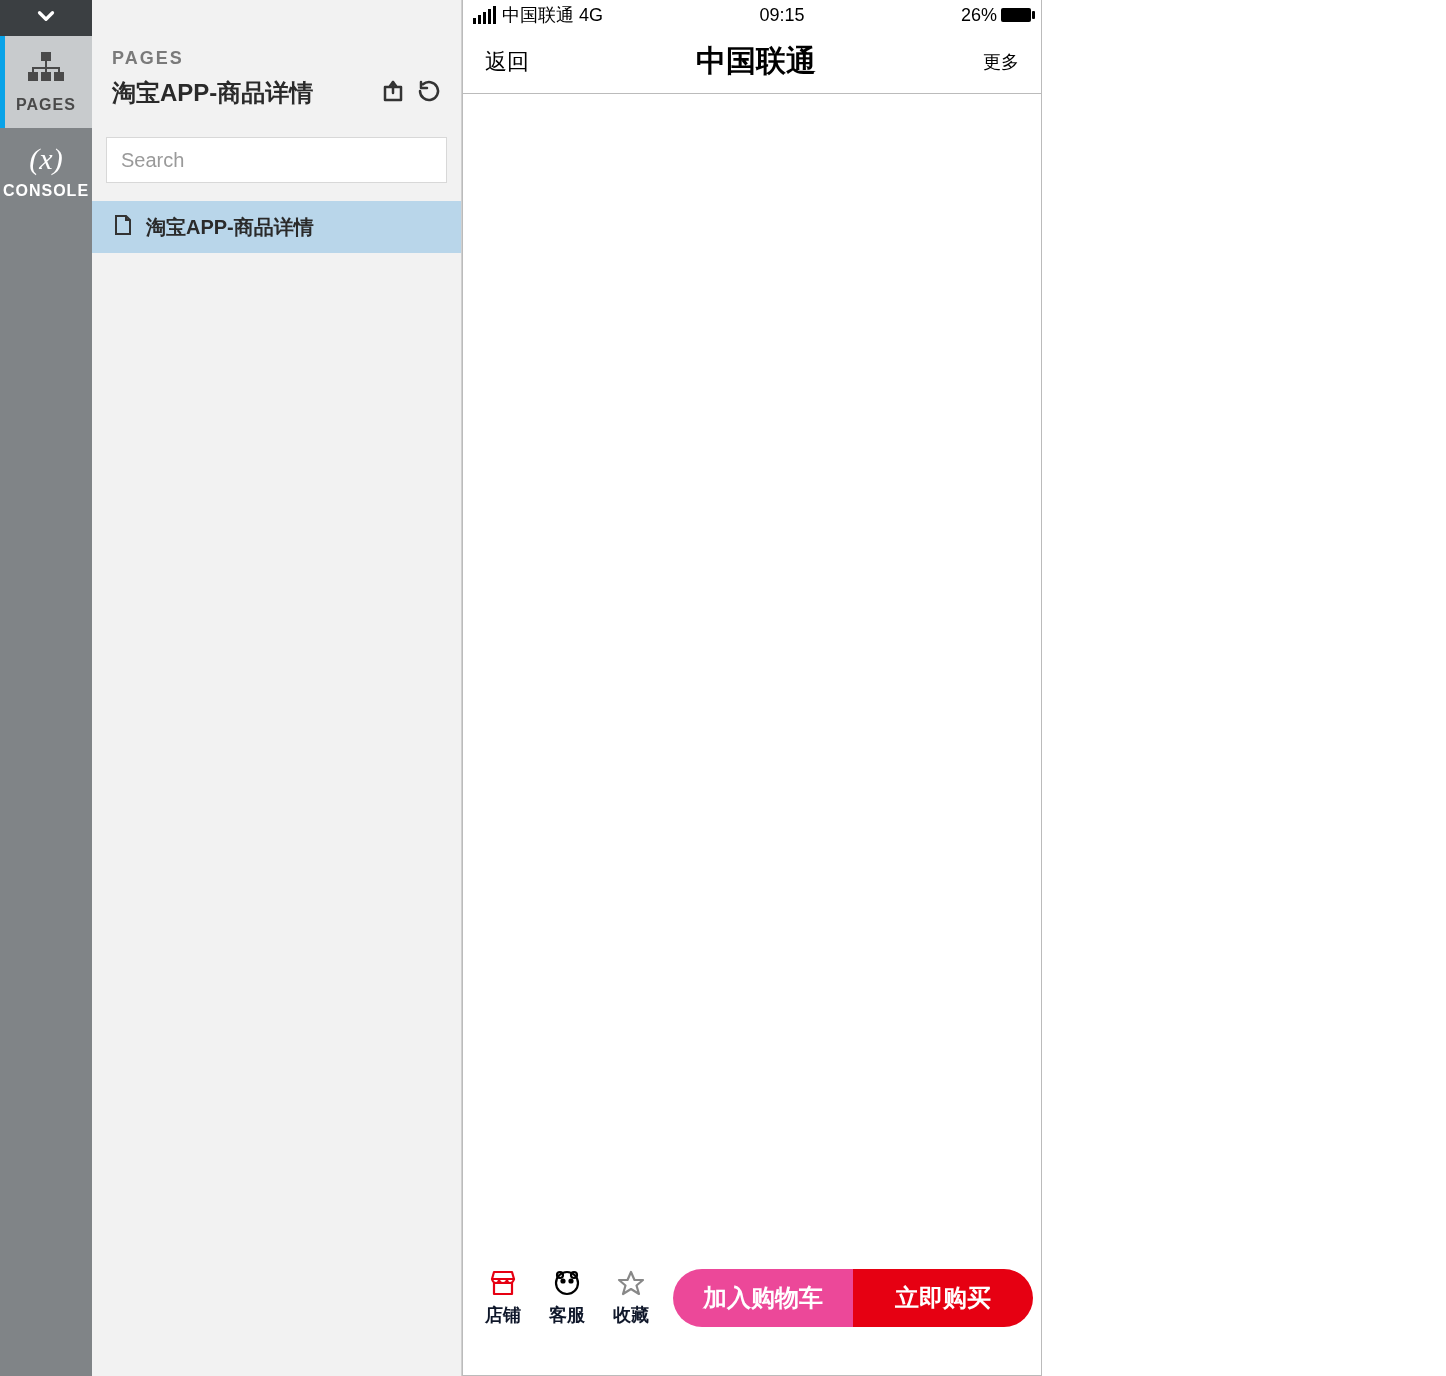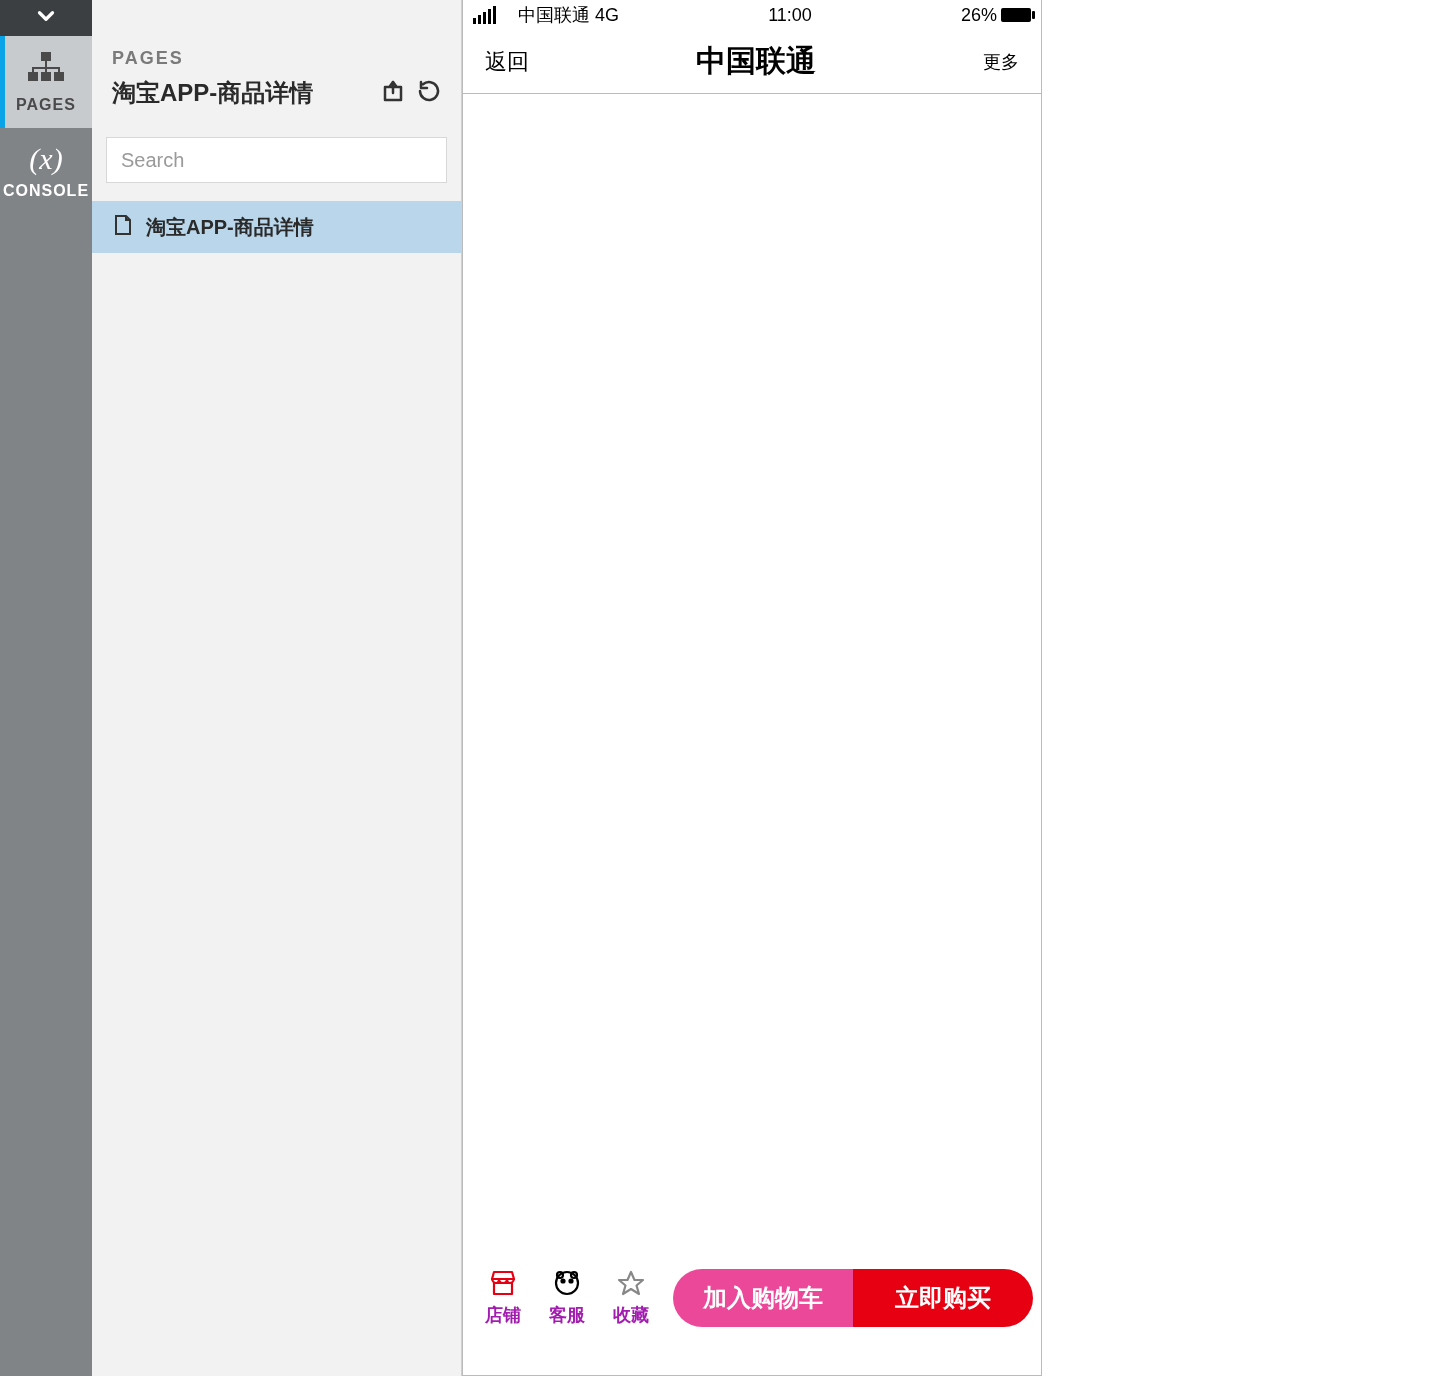--- a/index.html
+++ b/index.html
@@ -138,21 +138,21 @@
       height: 30px;
       display: flex;
       align-items: center;
       justify-content: space-between;
       padding: 0 10px;
       font-size: 18px;
       color: #000;
       border-bottom: 0;
       font-weight: 400;
     }
-    .status-left { display: flex; align-items: center; gap: 22px; }
+    .status-left { display: flex; align-items: center; gap: 6px; }
     .signal-bars {
       display: flex; gap: 2px; align-items: flex-end;
     }
     .signal-bars span {
       width: 3px; background: #000; display: inline-block;
     }
     .signal-bars span:nth-child(1){height:6px}
     .signal-bars span:nth-child(2){height:9px}
     .signal-bars span:nth-child(3){height:12px}
     .signal-bars span:nth-child(4){height:15px}
@@ -186,21 +186,21 @@
     }
     .bb-item {
       width: 64px;
       text-align:center;
       cursor:pointer;
       display:flex;
       flex-direction:column;
       align-items:center;
       gap:2px;
     }
-    .bb-item .lbl { font-size: 18px; font-weight:600; color:#a21caf;text-align:right;}
+    .bb-item .lbl { font-size: 18px; font-weight:600; color:#0f172a;text-align:right;}
     .bb-buttons {
       flex:1;
       display:flex;
       gap:0;
       margin-left: 10px;
     }
     .pill {
       flex:1;
       height: 58px;
       display:flex;
@@ -302,21 +302,21 @@
       <div class="status-left">
         <span class="signal-bars">
           <span></span>
             <span></span>
             <span></span>
             <span></span>
             <span></span>
         </span>
         <span>中国联通 4G</span>
       </div>
-      <div>11:00</div>
+      <div>09:15</div>
       <div class="status-right">
         <span>26%</span>
         <span class="battery"></span>
       </div>
     </div>
 
     <div class="navbar">
       <div class="nav-back">返回</div>
       <div class="nav-title">中国联通</div>
       <div class="nav-more">更多</div>

